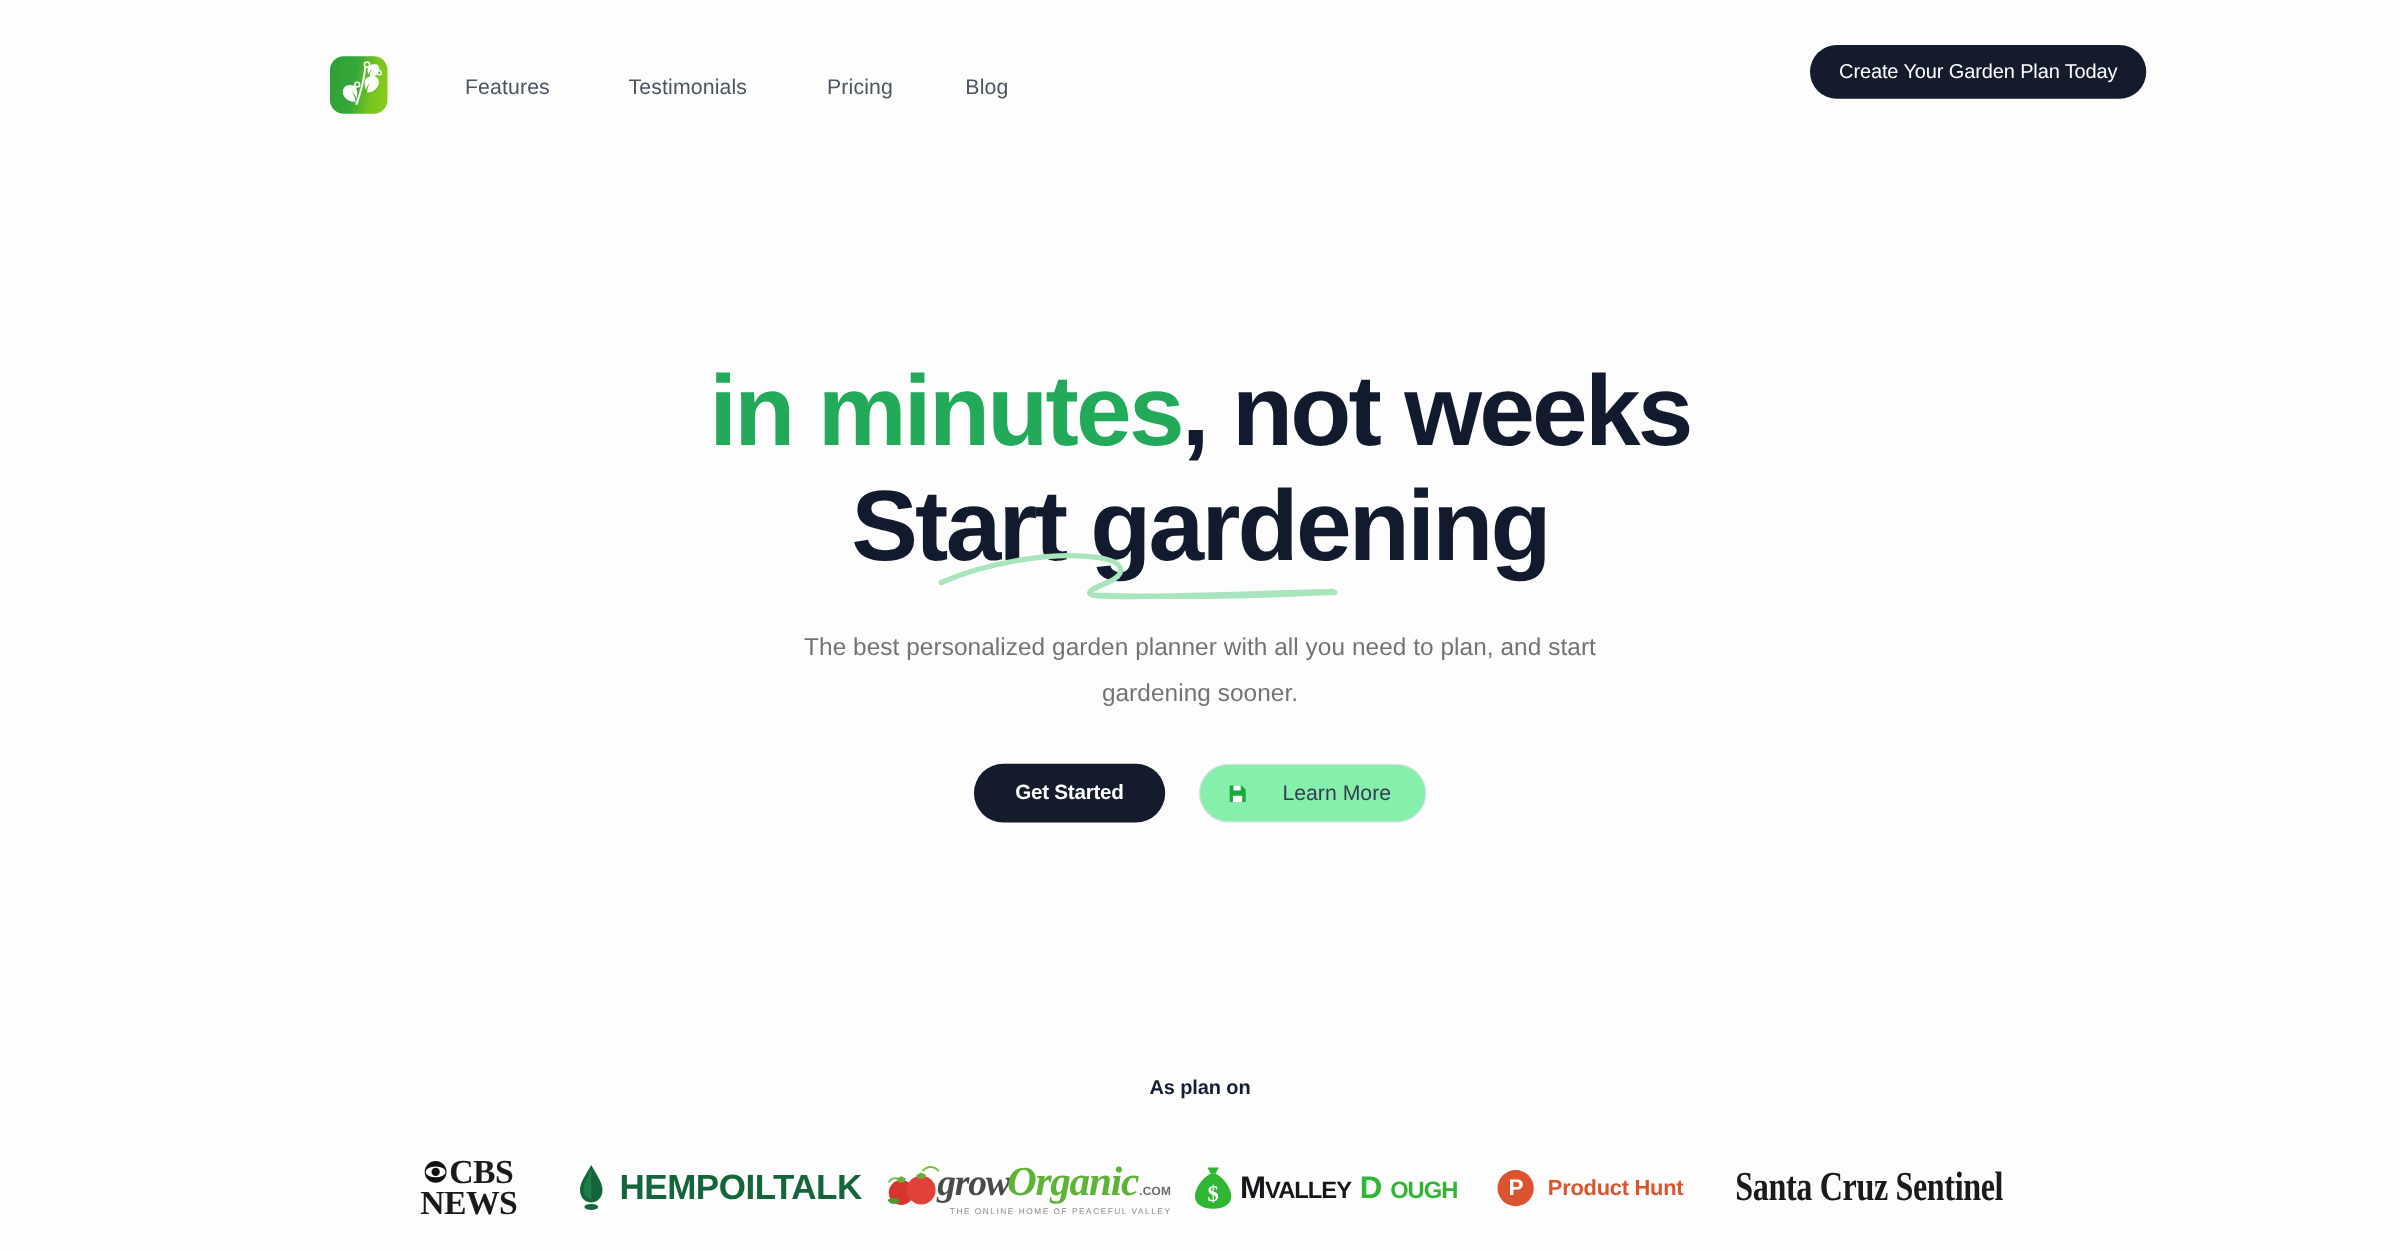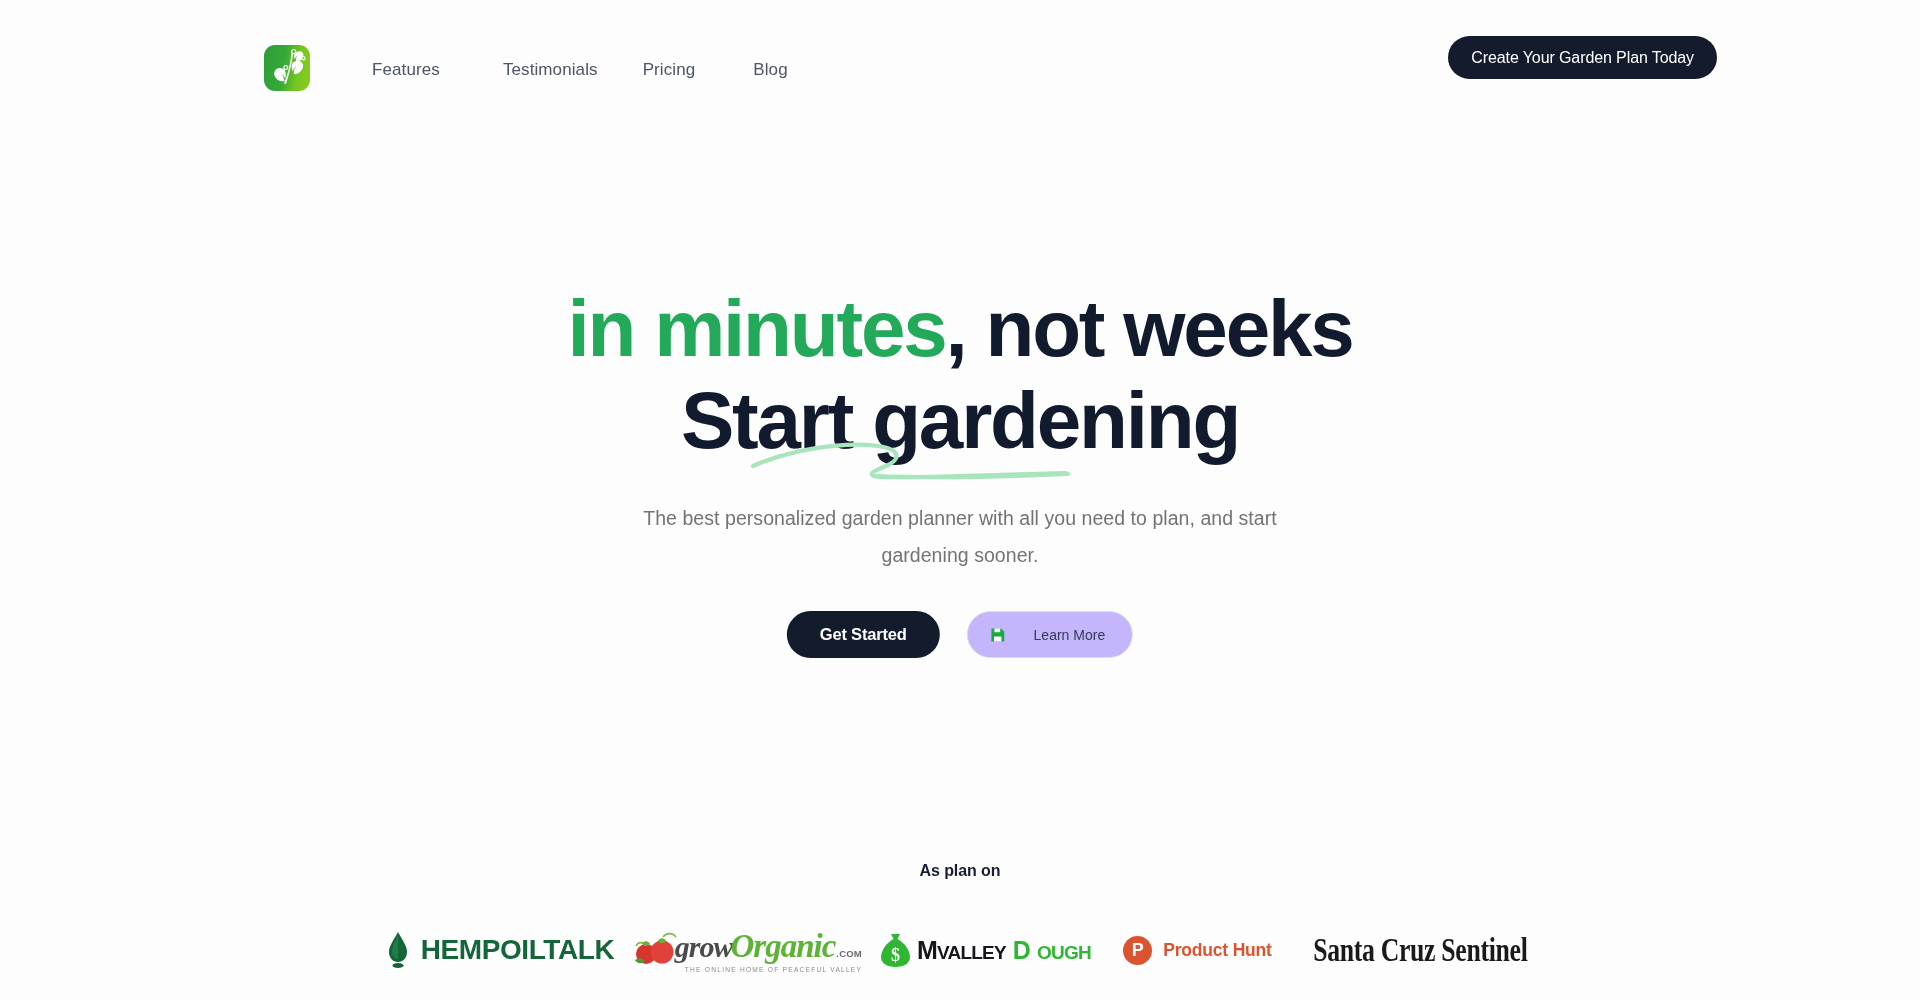--- a/index.html
+++ b/index.html
@@ -52,21 +52,21 @@
   .nav-item {
     font-size: 17px;
     color: #4B5563;
     letter-spacing: 0.1px;
     text-decoration: none;
     padding: 4px 0;
     cursor: pointer;
     white-space: nowrap;
   }
   .nav-item:nth-child(1) { margin-right: 63px; }
-  .nav-item:nth-child(2) { margin-right: 45px; }
+  .nav-item:nth-child(2) { margin-right: 64px; }
   .nav-item:nth-child(3) { margin-right: 58px; }
 
   .header-cta {
     position: absolute;
     right: 203px;
     top: 36px;
     height: 43px;
     padding: 0 23px;
     border: none;
     border-radius: 24px;
@@ -153,24 +153,24 @@
     align-items: center;
     justify-content: center;
     white-space: nowrap;
   }
 
   .btn-secondary {
     height: 47px;
     padding: 0 27px 0 22px;
     border: 1px solid #DDE1E7;
     border-radius: 24px;
-    background: #c4b5fd;
+    background: #86efac;
     color: #343D51;
     font-family: "Liberation Sans", sans-serif;
-    font-size: 14px;
+    font-size: 17px;
     cursor: pointer;
     display: flex;
     align-items: center;
     gap: 28px;
     white-space: nowrap;
   }
   .btn-secondary .doc-icon { display: block; width: 16px; height: 16px; flex: 0 0 16px; }
 
   
   .seen-label {
@@ -338,20 +338,33 @@
         <span>Learn More</span>
       </button>
     </div>
   </section>
 
   <section>
     <div class="seen-label">As plan on</div>
 
     <div class="logo-strip">
 
+      <div class="logo-cell" style="width:150px">
+        <div class="cbs">
+          <div class="cbs-row">
+            <svg class="cbs-eye" viewBox="0 0 20 20">
+              <circle cx="10" cy="10" r="9.2" fill="#111111"></circle>
+              <ellipse cx="10" cy="10" rx="8.4" ry="4.6" fill="#FFFFFF"></ellipse>
+              <circle cx="10" cy="10" r="3.5" fill="#111111"></circle>
+            </svg>
+            <span class="cbs-word">CBS</span>
+          </div>
+          <span class="cbs-news">NEWS</span>
+        </div>
+      </div>
 
       <div class="logo-cell" style="width:250px">
         <div class="hot-wrap">
           <svg class="hot-leaf" viewBox="0 0 24 38">
             <path d="M12 1 C7 10, 3 15, 3 21 C3 27, 7 31, 12 31 C17 31, 21 27, 21 21 C21 15, 17 10, 12 1 Z" fill="#14663A"></path>
             <path d="M12 4 C9 11, 6 16, 6 21 C6 25, 8.5 28, 12 28 Z" fill="#1E7D48"></path>
             <ellipse cx="12" cy="34.5" rx="5.5" ry="2.4" fill="#14663A"></ellipse>
           </svg>
           <span class="hot-text">HEMPOILTALK</span>
         </div>

